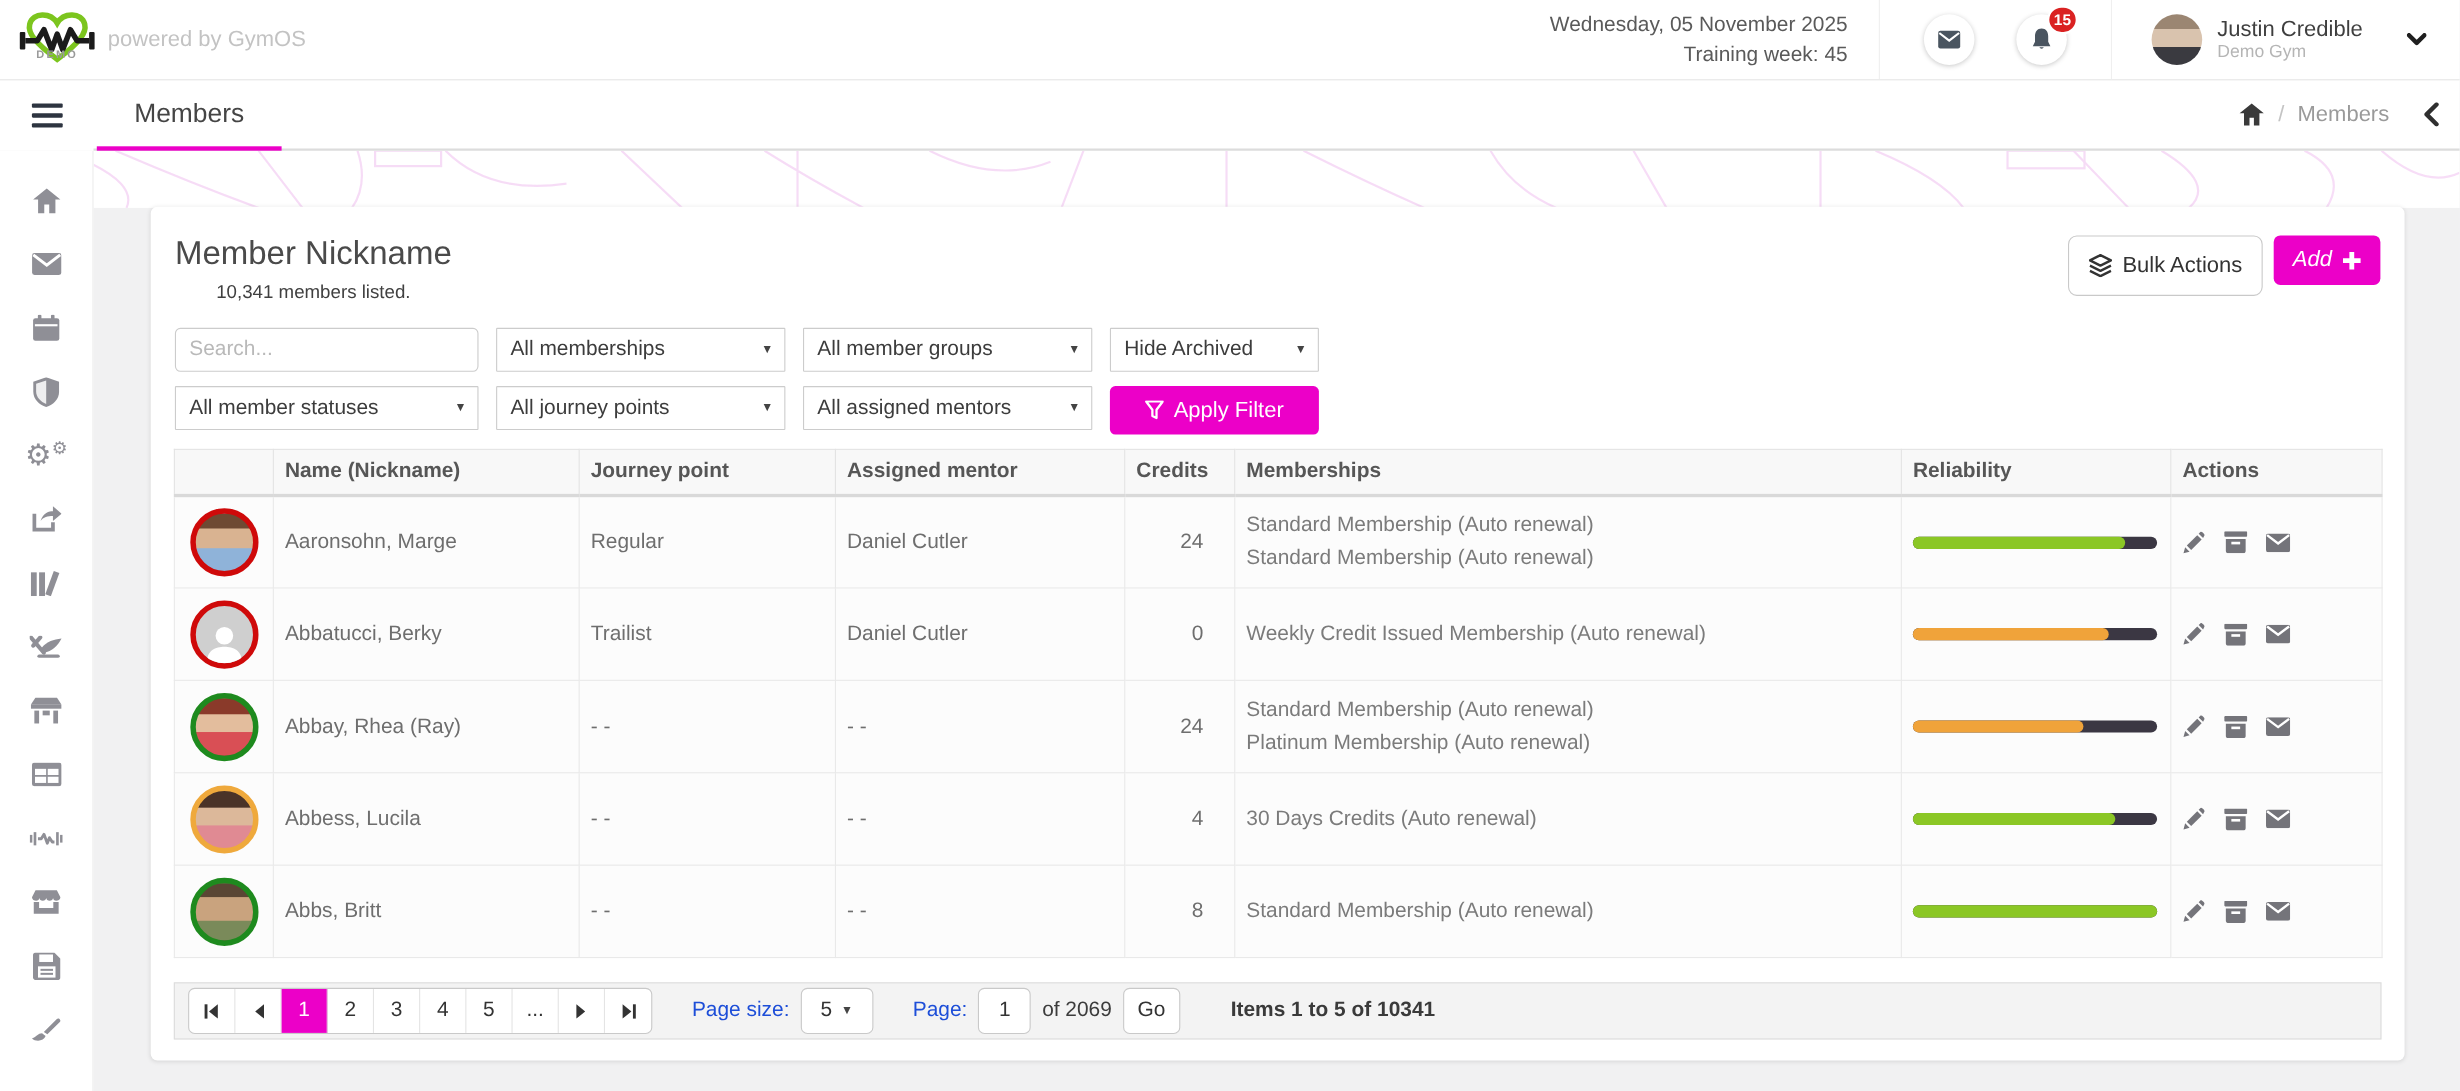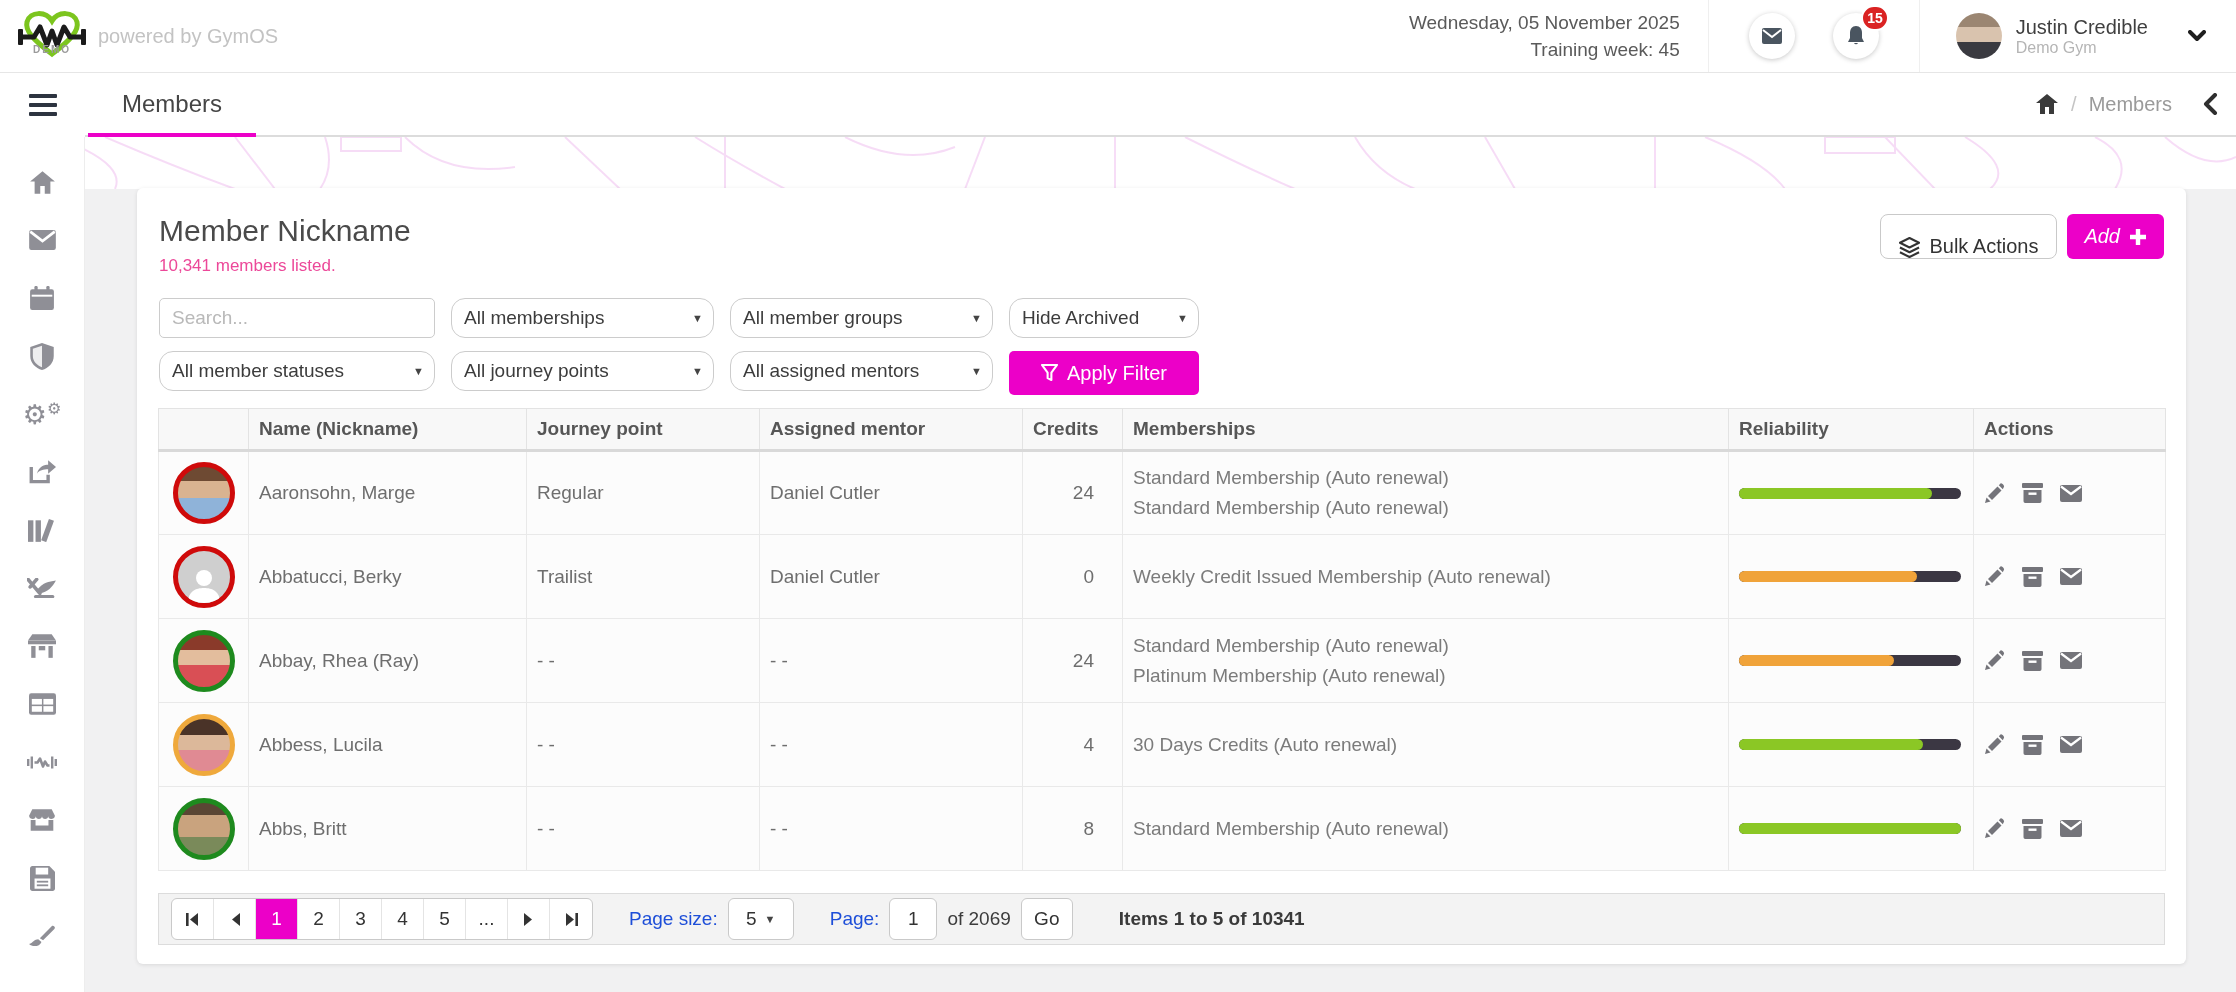--- a/index.html
+++ b/index.html
@@ -38,30 +38,30 @@
   .side-item { width:85px; height:58px; display:flex; align-items:center; justify-content:center; cursor:pointer; }
 
   
   .content { position:absolute; left:85px; top:137px; width:2151px; height:855px; background:#f1f1f2; }
   .deco-strip { position:absolute; left:0; top:0; width:2151px; height:52px; background:#fff; overflow:hidden; }
 
   .card { position:absolute; left:52px; top:51px; width:2049px; height:776px; background:#fff; border-radius:6px; box-shadow:0 1px 4px rgba(0,0,0,.10); }
 
   .card-head { display:flex; align-items:flex-start; padding:26px 22px 10px 22px; }
   .page-title { font-size:30px; color:#4a4a4a; font-weight:normal; }
-  .page-subtitle { font-size:17px; color:#ec4899; margin-top:8px; }
+  .page-subtitle { font-size:17px; color:#404040; margin-top:8px;text-align:center; }
   .head-buttons { margin-left:auto; display:flex; gap:10px; }
-  .btn-bulk { height:45px; background:#fff; border:1px solid #c9c9c9; border-radius:8px; display:flex; align-items:flex-end; gap:9px; padding:0 18px; font-size:20px; color:#333; cursor:pointer; }
+  .btn-bulk { height:55px; background:#fff; border:1px solid #c9c9c9; border-radius:8px; display:flex; align-items:center; gap:9px; padding:0 18px; font-size:20px; color:#333; cursor:pointer; }
   .btn-add { height:45px; background:#ec00c8; border:none; border-radius:6px; display:flex; align-items:center; gap:9px; padding:0 17px; font-size:20px; color:#fff; cursor:pointer;font-style:italic; }
 
   .filters { padding:12px 22px 0 22px; }
   .filter-row { display:flex; gap:16px; margin-bottom:13px; }
   .search-input { width:276px; height:40px; border:1px solid #ccc; border-radius:5px; padding:0 12px; font-size:19px; color:#444; font-family:"Liberation Sans",sans-serif; }
   .search-input::placeholder { color:#b9b9b9; }
-  .select { position:relative; height:40px; background:#fff; border:1px solid #ccc; border-radius:14px; display:flex; align-items:center; padding:0 30px 0 12px; font-size:19px; color:#3c3c3c; cursor:pointer; }
+  .select { position:relative; height:40px; background:#fff; border:1px solid #ccc; border-radius:1px; display:flex; align-items:center; padding:0 30px 0 12px; font-size:19px; color:#3c3c3c; cursor:pointer; }
   .select .caret { position:absolute; right:10px; font-size:11px; color:#444; }
   .w263 { width:263px; } .w276 { width:276px; } .w190 { width:190px; }
   .btn-apply { width:190px; height:44px; background:#ec00c8; border:none; border-radius:5px; color:#fff; font-size:20px; display:flex; align-items:center; justify-content:center; gap:9px; cursor:pointer; }
 
   
   table.members { width:2007px; margin:10px 21px 0 21px; border-collapse:collapse; table-layout:fixed; }
   table.members th { background:#f8f8f8; border:1px solid #e3e3e3; border-bottom:3px solid #d9d9d9; font-size:19px; color:#565656; text-align:left; padding:9px 10px; height:38px; font-weight:bold; }
   table.members td { background:#fcfcfc; border:1px solid #e9e9e9; font-size:19px; color:#6e6e6e; padding:6px 10px; height:84px; vertical-align:middle; }
   col.c-avatar{width:90px;} col.c-name{width:278px;} col.c-journey{width:233px;} col.c-mentor{width:263px;}
   col.c-credits{width:100px;} col.c-member{width:606px;} col.c-rel{width:245px;} col.c-act{width:192px;}

